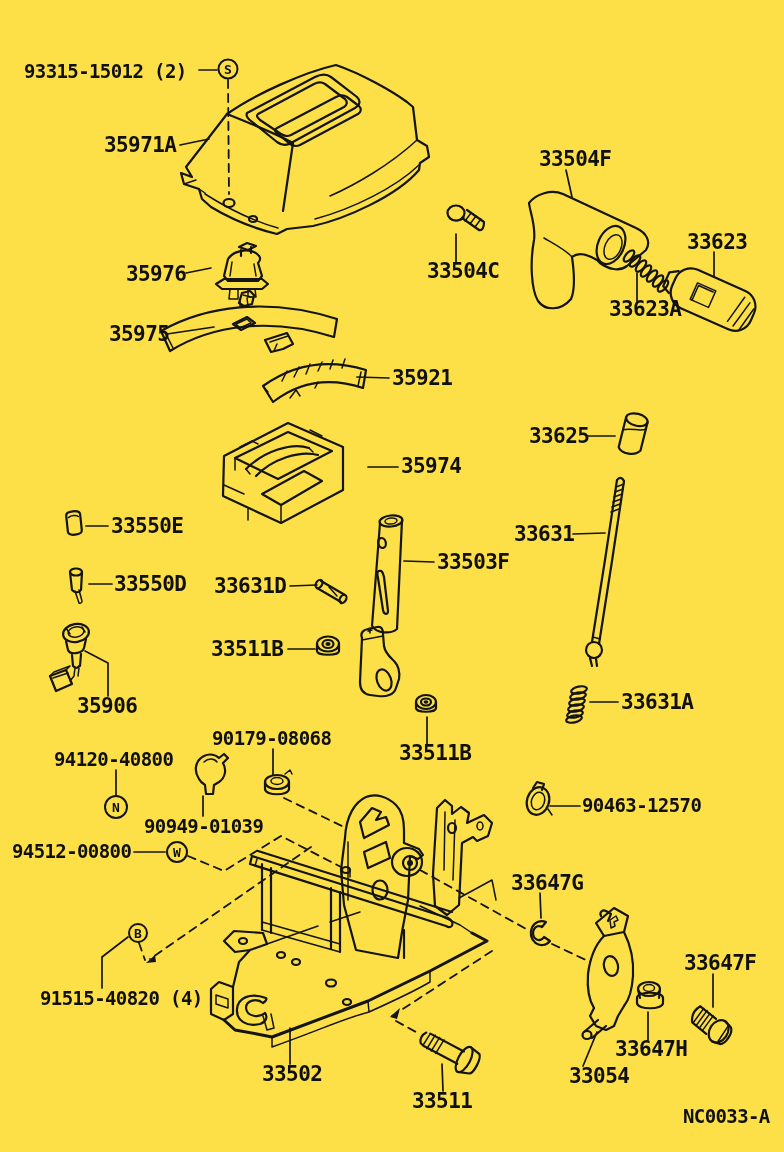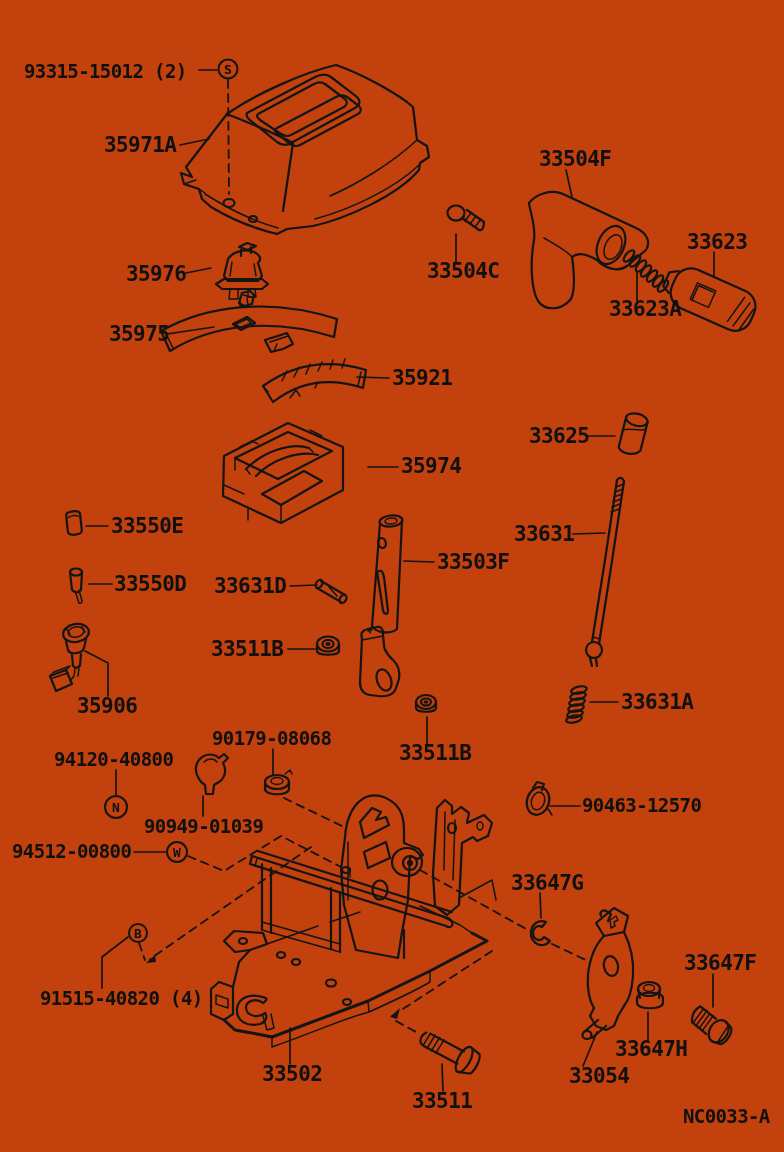--- a/index.html
+++ b/index.html
@@ -1,16 +1,16 @@
 <!DOCTYPE html>
 <html><head>
 <meta charset="utf-8">
 <style>
   html,body{margin:0;padding:0;background:#e8e8e8;}
-  .stage{position:relative;width:784px;height:1152px;background:#c2410c;overflow:hidden;}
+  .stage{position:relative;width:784px;height:1152px;background:#fde047;overflow:hidden;}
   svg{position:absolute;left:0;top:0;}
   .art path,.art line,.art ellipse,.art circle,.art rect,.art polyline{
     fill:none;stroke:#141414;stroke-width:2.2;stroke-linecap:round;stroke-linejoin:round;}
   .art .thick{stroke-width:3;}
   .art .thin{stroke-width:1.5;}
   .art .fillblk{fill:#141414;stroke:none;}
   .lead line,.lead path{fill:none;stroke:#141414;stroke-width:1.7;stroke-linecap:round;}
   .dash path,.dash line{fill:none;stroke:#141414;stroke-width:1.8;stroke-dasharray:8 6;stroke-linecap:round;}
   .labels text{font-family:"DejaVu Sans Mono","Liberation Mono",monospace;font-weight:bold;
     fill:#101010;letter-spacing:-0.6px;}

